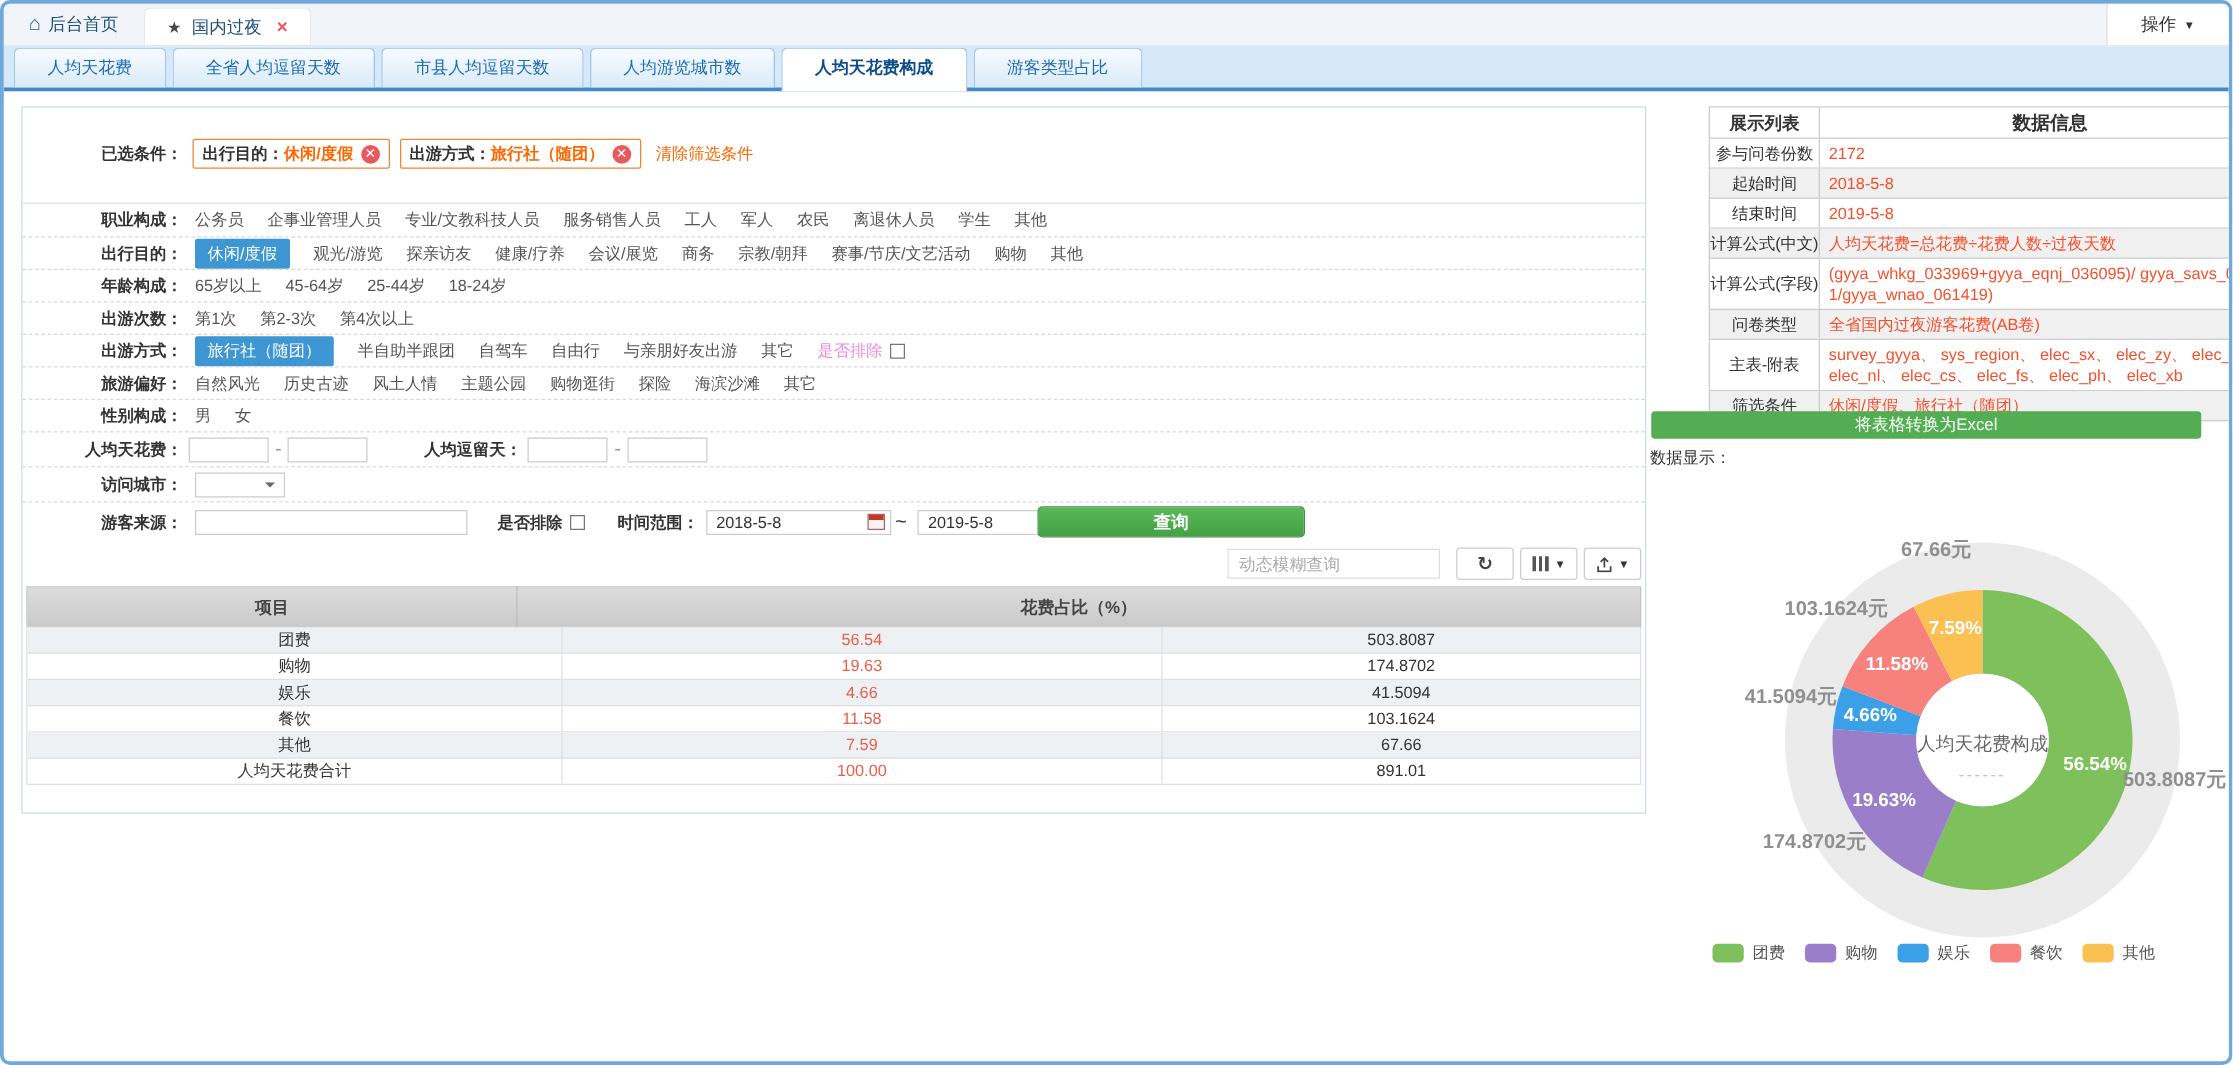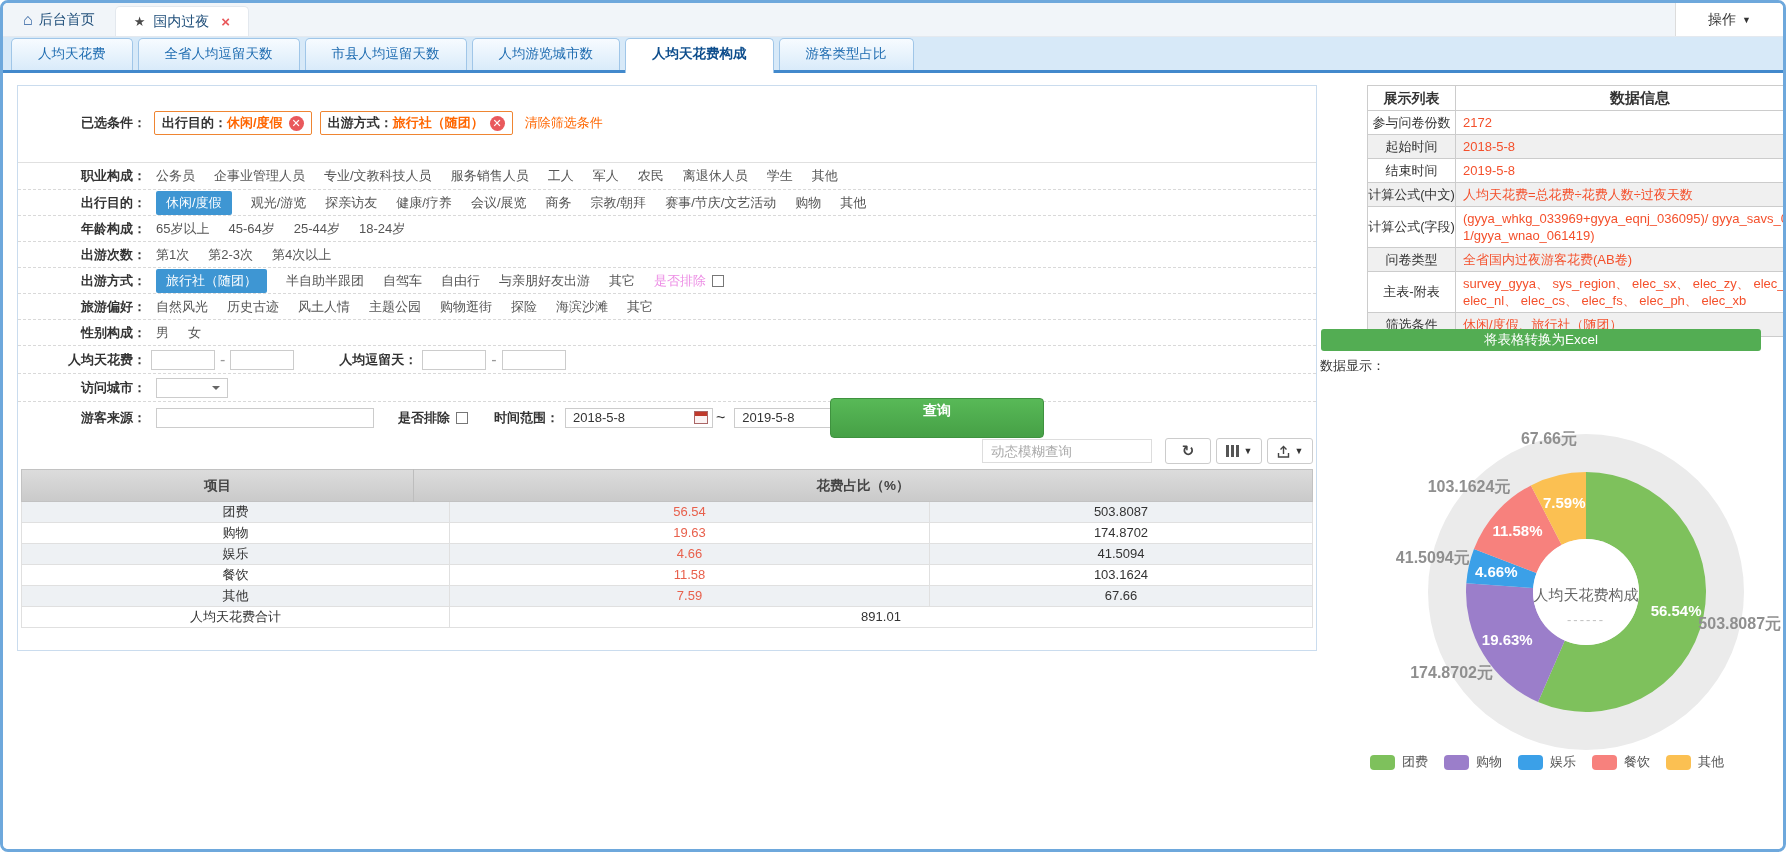--- a/index.html
+++ b/index.html
@@ -7,21 +7,21 @@
   .window { position:relative; width:1786px; height:852px; border:3px solid #6ea8dc; border-radius:8px; background:#fff; overflow:hidden; }
 
   
   .topbar { height:34px; background:#f1f5f9; display:flex; align-items:stretch; border-bottom:1px solid #e4e9ef; }
   .home { display:flex; align-items:center; gap:6px; padding:0 20px; color:#1f4e79; font-size:14px; cursor:pointer; }
   .home-ic { font-size:16px; color:#2a5d9e; }
   .doctab { display:flex; align-items:center; gap:8px; background:#fff; margin-top:3px; border-radius:5px 5px 0 0; padding:0 18px; border:1px solid #e3e8ee; border-bottom:none; cursor:pointer; }
   .doctab .star { color:#4a4a4a; font-size:13px; }
   .doctab .dtl { color:#1f4e79; font-size:14px; }
   .doctab .dx { color:#e9595c; font-weight:bold; font-size:15px; margin-left:4px; cursor:pointer; }
-  .ops { margin-left:auto; width:108px; background:#fff; border-left:1px solid #dcdcdc; display:flex; align-items:center; justify-content:center; gap:6px; font-size:14px; color:#333; cursor:pointer; }
+  .ops { margin-left:auto; width:98px; background:#fff; border-left:1px solid #dcdcdc; display:flex; align-items:center; justify-content:center; gap:6px; font-size:14px; color:#333; cursor:pointer; }
   .caret { font-size:9px; color:#333; }
 
   
   .subtabs { height:36px; background:#d7e9f8; border-bottom:3px solid #4289cc; display:flex; align-items:flex-end; padding:4px 0 0 8px; gap:5px; }
   .stab { background:linear-gradient(#f7fbff,#d9ebfa); border:1px solid #a0c6e8; border-bottom:none; border-radius:5px 5px 0 0; padding:6px 26px 7px; font-size:13.5px; color:#1d6bb0; cursor:pointer; white-space:nowrap; }
   .stab.sel { background:#fff; color:#0d4d8c; font-weight:bold; position:relative; margin-bottom:-3px; padding-bottom:10px; z-index:2; }
 
   .content { position:absolute; top:74px; left:0; right:0; bottom:0; background:#fff; }
 
   
@@ -45,21 +45,21 @@
   .rinput { width:64px; height:20px; border:1px solid #ccc; margin:0 5px; }
   .dash { color:#999; }
   .blab { font-weight:bold; color:#333; font-size:13px; }
   .selbox { width:72px; height:20px; border:1px solid #ccc; margin-left:10px; position:relative; cursor:pointer; background:#fff; }
   .selbox::after { content:""; position:absolute; right:7px; top:7px; border:4px solid transparent; border-top-color:#666; }
   .srcinput { width:218px; height:20px; border:1px solid #ccc; margin-left:10px; }
   .datebox { display:flex; align-items:center; justify-content:space-between; border:1px solid #ccc; height:20px; width:148px; padding:0 4px 0 7px; margin-left:6px; background:#fff; }
   .dval { font-size:13px; color:#333; }
   .cal { width:14px; height:13px; border:1px solid #a66; background:linear-gradient(#c0392b 0 4px, #fbf3f3 4px); cursor:pointer; }
   .tilde { margin:0 3px; color:#333; }
-  .qbtn { position:absolute; left:812px; width:214px; height:40px; line-height:23px; text-align:center; background:linear-gradient(#58b957,#46a046); border:1px solid #3f923f; border-radius:4px; color:#fff; font-weight:bold; font-size:14px; cursor:pointer; }
+  .qbtn { position:absolute; left:812px; width:214px; height:25px; line-height:23px; text-align:center; background:linear-gradient(#58b957,#46a046); border:1px solid #3f923f; border-radius:4px; color:#fff; font-weight:bold; font-size:14px; cursor:pointer; }
 
   .toolbar { display:flex; justify-content:flex-end; align-items:center; height:36px; padding-right:3px; }
   .searchin { width:170px; height:24px; border:1px solid #ddd; padding:0 8px; color:#666; font-size:13.5px; margin-right:8px; }
   .searchin::placeholder { color:#aaa; }
   .tbtn { height:26px; min-width:46px; border:1px solid #ccc; border-radius:3px; background:#fff; display:flex; align-items:center; justify-content:center; gap:5px; margin-left:5px; color:#444; cursor:pointer; padding:0 8px; }
   .ref { font-size:15px; font-weight:bold; color:#444; }
   .bars { width:13px; height:12px; background:linear-gradient(90deg,#555 0 3px,transparent 3px 5px,#555 5px 8px,transparent 8px 10px,#555 10px 13px); }
 
   
   .tbl { margin:0 3px; }
@@ -308,20 +308,21 @@
               <span class="td2">11.58</span>
               <span class="td3">103.1624</span>
             </div>
             <div class="tr">
               <span class="td1">其他</span>
               <span class="td2">7.59</span>
               <span class="td3">67.66</span>
             </div>
             <div class="tr">
               <span class="td1">人均天花费合计</span>
+              <span class="td2">100.00</span>
               <span class="td3">891.01</span>
             </div>
           </div>
       </div>
 
     </div>
 
     <div class="sidebar">
       <div class="stable">
         <div class="shead">

